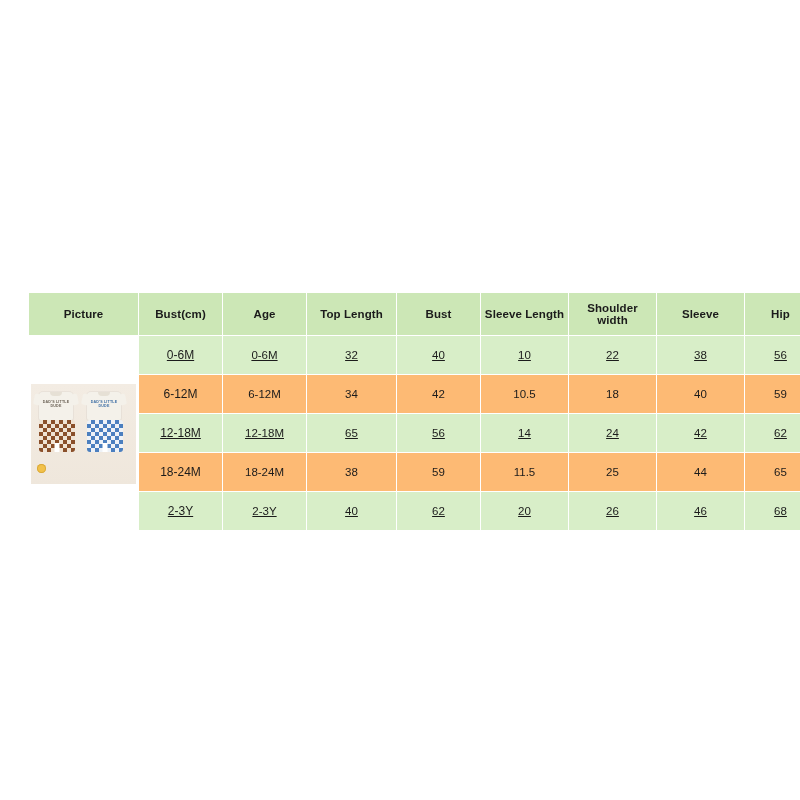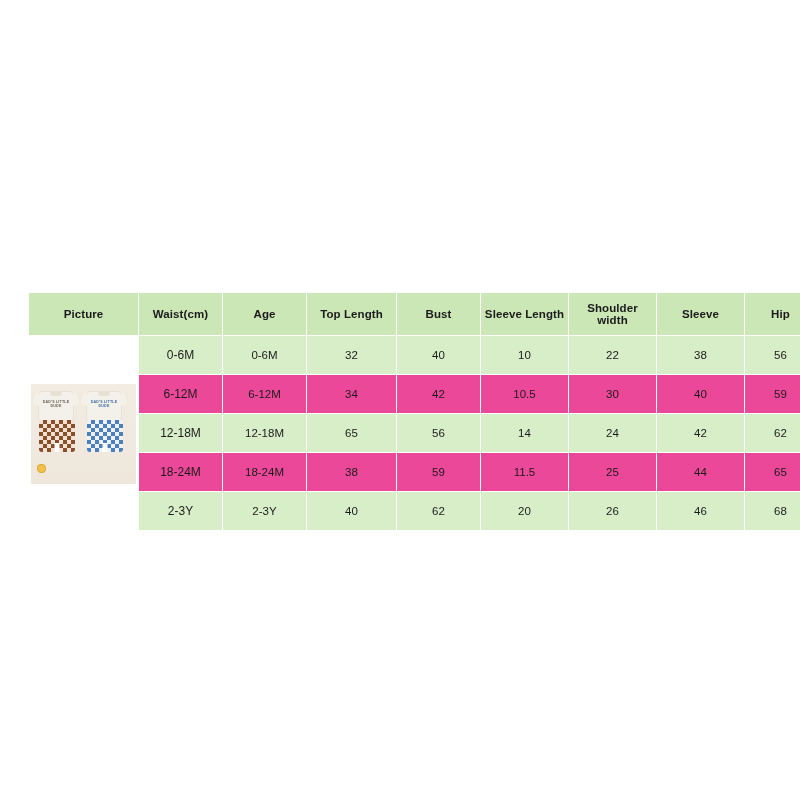--- a/index.html
+++ b/index.html
@@ -54,23 +54,24 @@
   }
   table.chart thead th {
     font-weight: bold;
     font-size: 11.5px;
     height: 42px;
     background: #cce7b6;
     letter-spacing: 0.1px;
   }
   table.chart tbody tr.row-even td {
     background: #d8eec8;
+    text-decoration: underline;
   }
   table.chart tbody tr.row-odd td {
-    background: #ec4899;
+    background: #fdba74;
   }
   table.chart tbody td.cell-first {
     font-size: 12px;
   }
   
   td.picture-cell {
     background: #ffffff !important;
     border: 1px solid #ffffff;
     padding: 0;
     position: relative;
@@ -189,21 +190,21 @@
           <col class="c-top">
         <col class="c-bust">
           <col class="c-slv">
           <col class="c-shl">
           <col class="c-wst">
           <col class="c-hip">
       </colgroup>
       <thead>
         <tr>
           <th>Picture</th>
-          <th>Waist(cm)</th>
+          <th>Bust(cm)</th>
           <th>Age</th>
           <th>Top Length</th>
           <th>Bust</th>
           <th>Sleeve Length</th>
           <th>Shoulder width</th>
           <th>Sleeve</th>
           <th>Hip</th>
         </tr>
       </thead>
       <tbody>
@@ -244,21 +245,21 @@
           <td>22</td>
           <td>38</td>
           <td>56</td>
         </tr>
         <tr class="row-odd">
           <td class="cell-first">6-12M</td>
           <td>6-12M</td>
           <td>34</td>
           <td>42</td>
           <td>10.5</td>
-          <td>30</td>
+          <td>18</td>
           <td>40</td>
           <td>59</td>
         </tr>
         <tr class="row-even">
           <td class="cell-first">12-18M</td>
           <td>12-18M</td>
           <td>65</td>
           <td>56</td>
           <td>14</td>
           <td>24</td>

